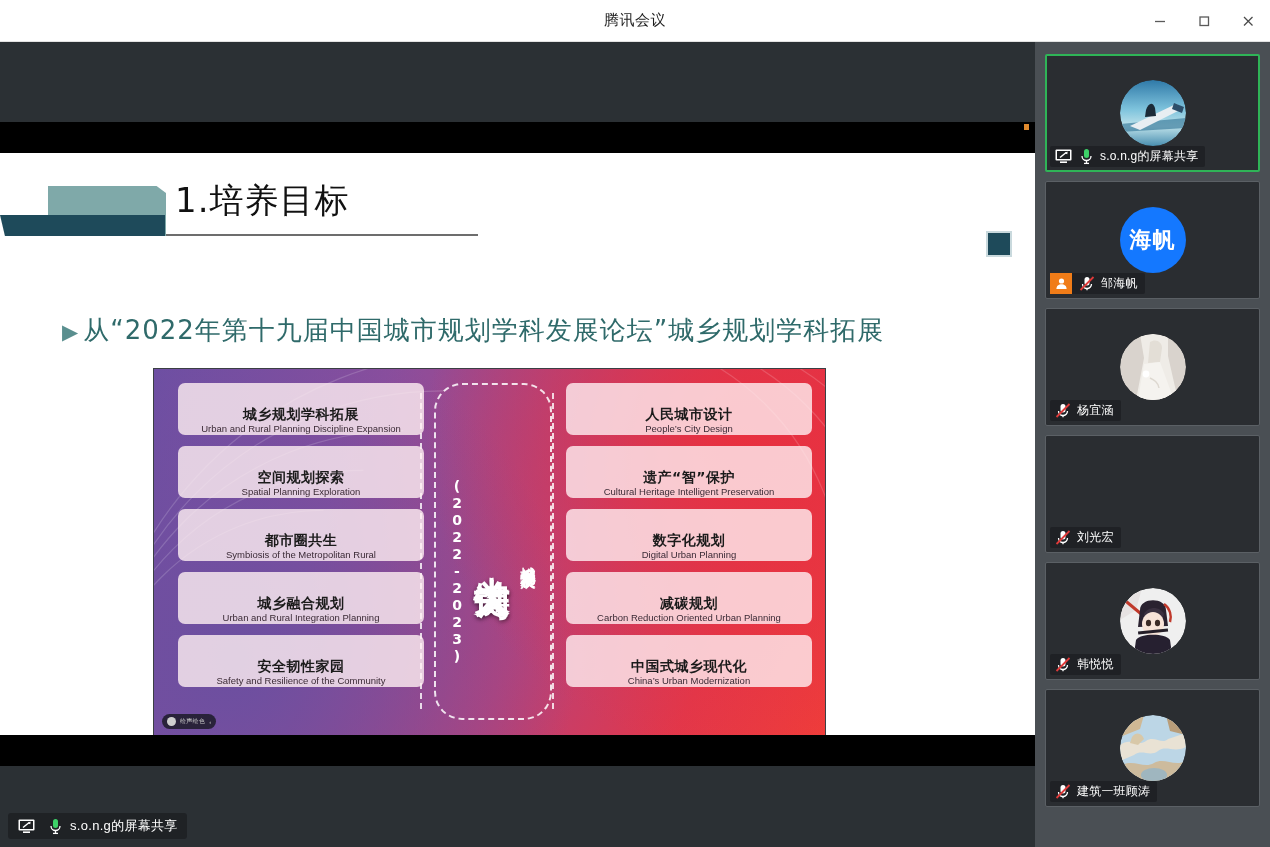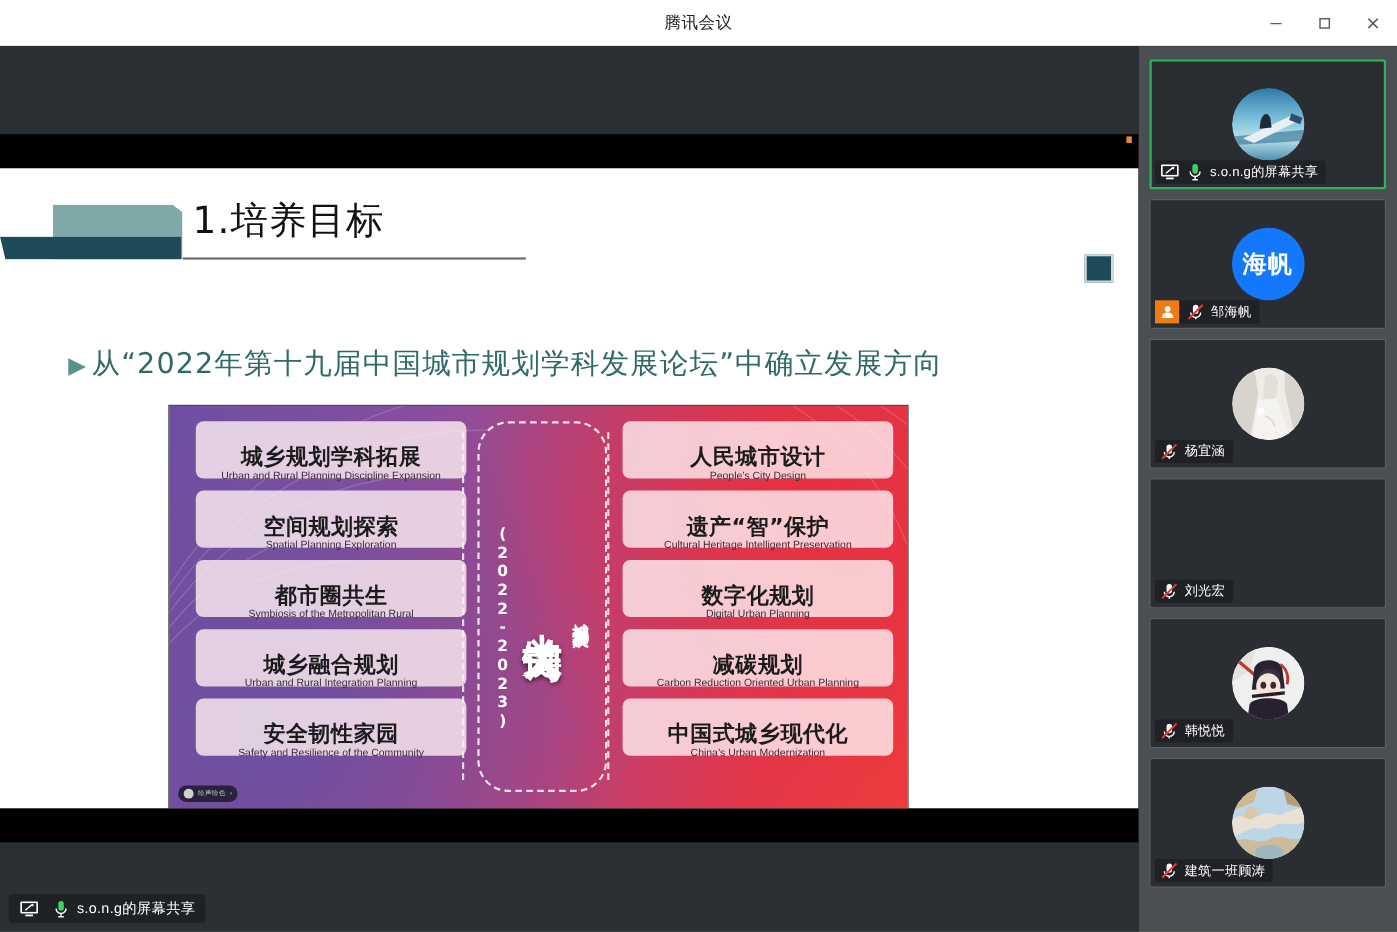--- a/index.html
+++ b/index.html
@@ -105,21 +105,21 @@
   .col-right { left: 412px; width: 246px; }
   .kw {
     background: rgba(255,240,243,.80);
     border-radius: 7px;
     padding: 5px 6px 6px;
     text-align: center;
     height: 52px;
     display: flex; flex-direction: column; justify-content: center;
   }
   .kw-cn {
-    font-size: 20px; font-weight: bold; color: #1b1b1b; letter-spacing: .5px;
+    font-size: 14px; font-weight: bold; color: #1b1b1b; letter-spacing: .5px;
     font-family: "DejaVu Sans", "Liberation Sans", sans-serif;
     line-height: 1.1;
     margin-top: 25px;
   }
   .kw-en {
     font-size: 9.5px; font-weight: normal; color: #3a2a35; margin-top: 2px;
     font-family: "Liberation Sans", sans-serif; line-height: 1.1;
   }
   .center-box {
     position: absolute; left: 280px; top: 14px; width: 118px; height: 337px;
@@ -236,21 +236,21 @@
       <div class="orange-dot"></div>
 
       <div class="slide">
         <div class="deco-light"></div>
         <div class="deco-dark"></div>
         <div class="slide-title">1.培养目标</div>
         <div class="title-rule"></div>
         <div class="deco-square"></div>
 
         <div class="slide-subtitle">
-          <span class="sub-arrow">▶</span><span>从“2022年第十九届中国城市规划学科发展论坛”中确立发展方向</span>
+          <span class="sub-arrow">▶</span><span>从“2022年第十九届中国城市规划学科发展论坛”城乡规划学科拓展</span>
         </div>
 
         <div class="info-img">
           <svg class="arcs" viewBox="0 0 673 372" preserveAspectRatio="none">
             <g fill="none" stroke="#ffffff" stroke-width="1.2" opacity="0.5">
               <path d="M-60,372 A230,230 0 0 1 170,142"></path>
               <path d="M-60,372 A270,270 0 0 1 210,102"></path>
               <path d="M-60,372 A310,310 0 0 1 250,62"></path>
               <path d="M-60,372 A350,350 0 0 1 290,22"></path>
               <path d="M-60,372 A390,390 0 0 1 330,-18"></path>

